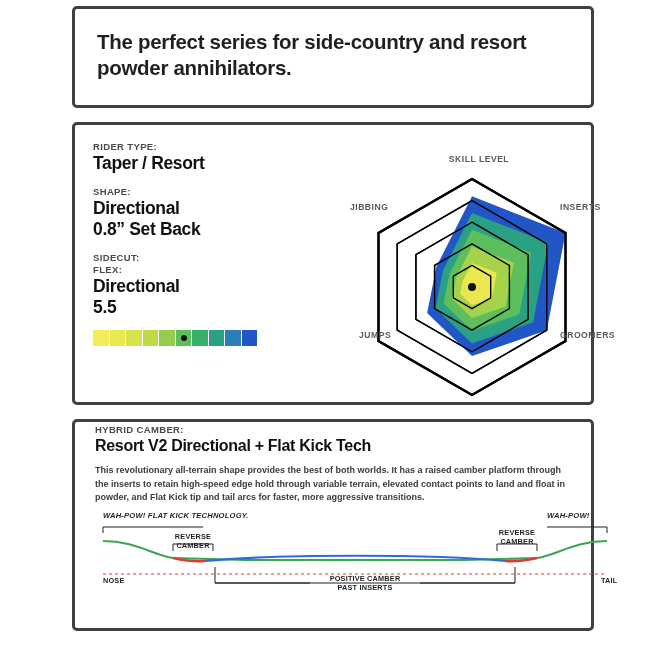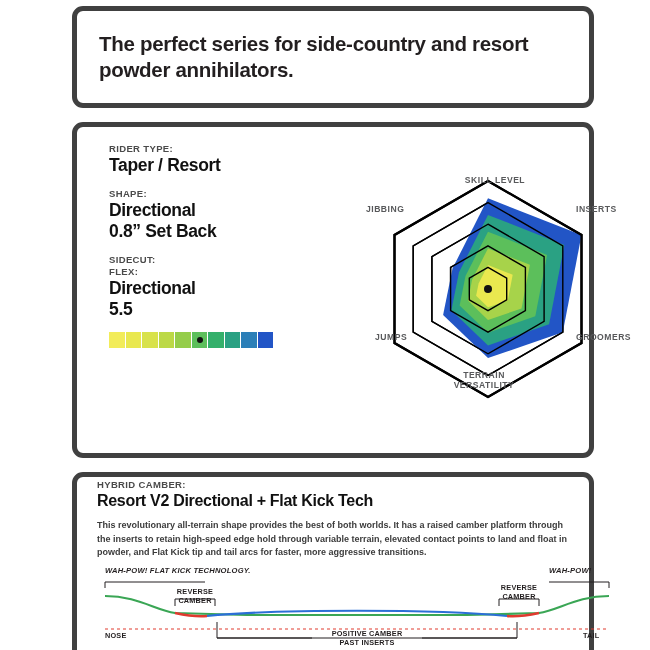--- a/index.html
+++ b/index.html
@@ -9,43 +9,43 @@
     background: #ffffff;
     font-family: "Liberation Sans", sans-serif;
     color: #231f20;
   }
   .page {
     width: 650px; height: 650px;
     position: relative;
     padding: 6px 56px 6px 72px;
   }
   .card {
-    border: 5px solid #404040;
-    border-radius: 11px;
+    border: 3px solid #404040;
+    border-radius: 5px;
     background: #fff;
   }
   
   .headline-card {
     height: 102px;
     padding: 20px 22px 0 22px;
     margin-bottom: 14px;
   }
   .headline {
     font-size: 20.5px;
     font-weight: bold;
     line-height: 1.28;
     letter-spacing: -0.3px;
     color: #231f20;
   }
   
   .spec-card {
-    height: 336px;
+    height: 283px;
     display: flex;
     margin-bottom: 14px;
-    padding: 16px 0 0 14px;
+    padding: 16px 0 0 0;
     position: relative;
   }
   .spec-col {
     width: 230px;
     padding-left: 18px;
     flex: none;
   }
   .spec-label {
     font-size: 9.5px;
     font-weight: bold;
@@ -204,25 +204,23 @@
         <g fill="none" stroke="#000000" stroke-width="1.6">
             <polygon points="165.0,32.0 258.5,86.0 258.5,194.0 165.0,248.0 71.5,194.0 71.5,86.0" stroke-width="2.2"></polygon>
             <polygon points="165.0,53.6 239.8,96.8 239.8,183.2 165.0,226.4 90.2,183.2 90.2,96.8" stroke-width="1.4"></polygon>
             <polygon points="165.0,75.2 221.1,107.6 221.1,172.4 165.0,204.8 108.9,172.4 108.9,107.6" stroke-width="1.4"></polygon>
             <polygon points="165.0,96.8 202.4,118.4 202.4,161.6 165.0,183.2 127.6,161.6 127.6,118.4" stroke-width="1.4"></polygon>
             <polygon points="165.0,118.4 183.7,129.2 183.7,150.8 165.0,161.6 146.3,150.8 146.3,129.2" stroke-width="1.4"></polygon>
           </g>
           <circle id="radar-center" cx="165" cy="140" r="4" fill="#111"></circle>
       </svg>
 
-      <div class="axis-label" style="left:152px; top:14px; width:100px; margin-left:-28px;margin-top:19px;">SKILL LEVEL</div>
+      <div class="axis-label" style="left:152px; top:14px; width:100px; margin-left:-28px;">SKILL LEVEL</div>
       <div class="axis-label" style="left:255px; top:62px;">INSERTS</div>
       <div class="axis-label" style="left:255px; top:190px;">GROOMERS</div>
-      <div class="axis-label" style="left:140px; top:228px; width:90px; margin-left:-22px; white-space:pre-line;" id="terrlbl">TERRAIN
-VERSATILITY</div>
       <div class="axis-label" style="left:54px; top:190px;">JUMPS</div>
       <div class="axis-label" style="left:45px; top:62px;">JIBBING</div>
     </div>
 
   </div>
 
   <div class="card camber-card">
     <div class="camber-label">HYBRID CAMBER:</div>
     <div class="camber-title">Resort V2 Directional + Flat Kick Tech</div>
     <div class="camber-body">This revolutionary all-terrain shape provides the best of both worlds. It has a raised camber platform through the inserts to retain high-speed edge hold through variable terrain, elevated contact points to land and float in powder, and Flat Kick tip and tail arcs for faster, more aggressive transitions.</div>
@@ -253,17 +251,17 @@
 
       <div class="dlabel italic" style="left:8px; top:0px;">WAH-POW! FLAT KICK TECHNOLOGY.</div>
       <div class="dlabel italic" style="left:452px; top:0px;">WAH-POW!</div>
       <div class="dlabel" id="rcl" style="left:74px; top:22px; width:48px; white-space:pre-line;">REVERSE
 CAMBER</div>
       <div class="dlabel" id="rcr" style="left:398px; top:18px; width:48px; white-space:pre-line;">REVERSE
 CAMBER</div>
       <div class="dlabel" id="pc" style="left:218px; top:64px; width:104px; margin-left:0; white-space:pre-line;">POSITIVE CAMBER
 PAST INSERTS</div>
       <div class="dlabel" style="left:8px; top:66px;">NOSE</div>
-      <div class="dlabel" style="left:486px; top:66px;">TAIL</div>
+      <div class="dlabel" style="left:506px; top:66px;">TAIL</div>
     </div>
   </div>
 
 </div>
 
 </body></html>

